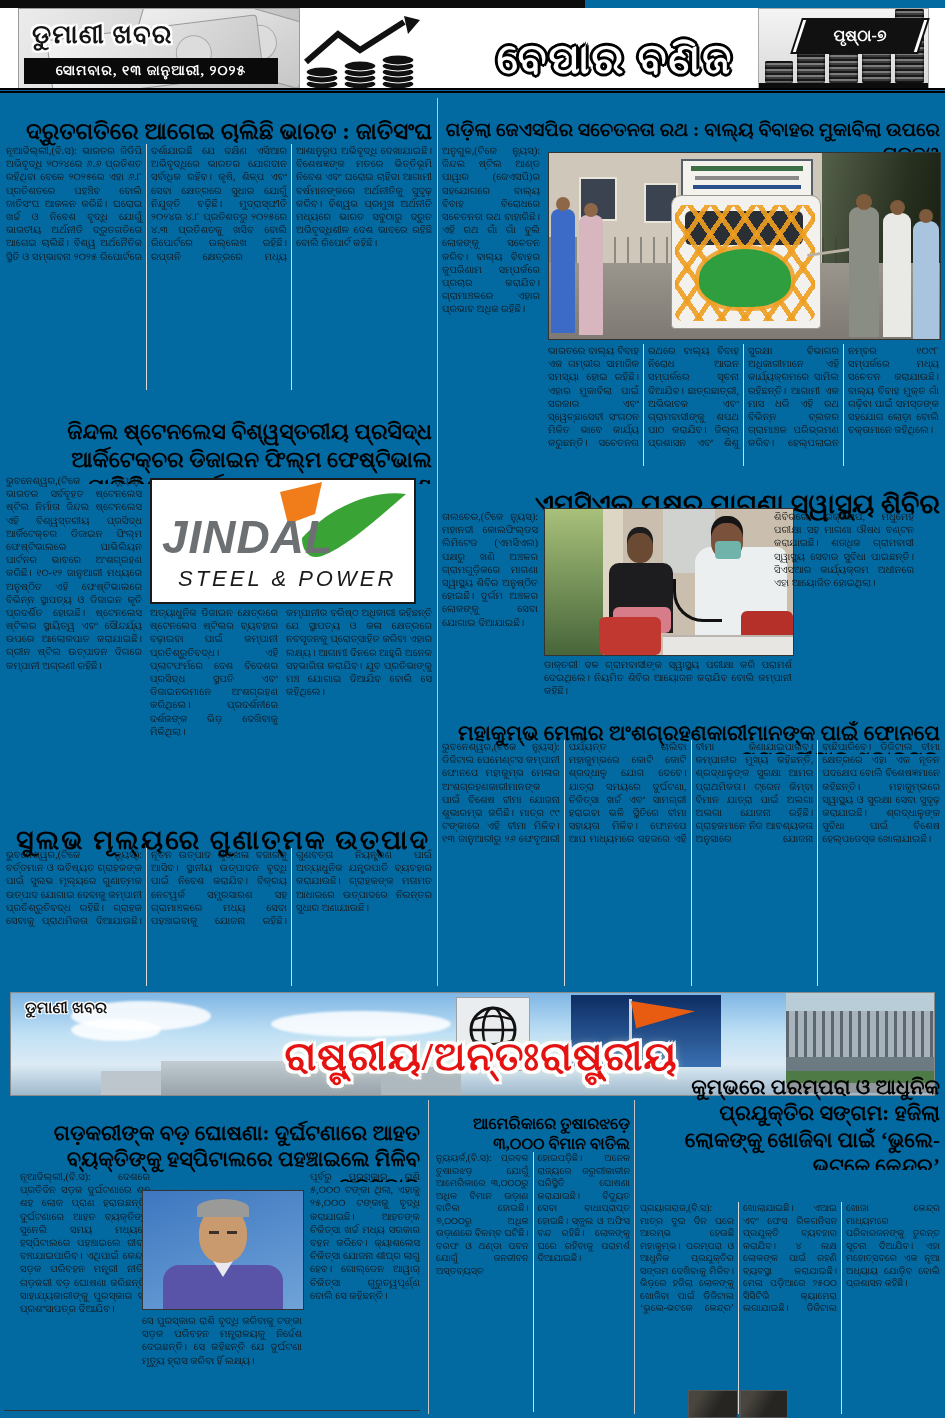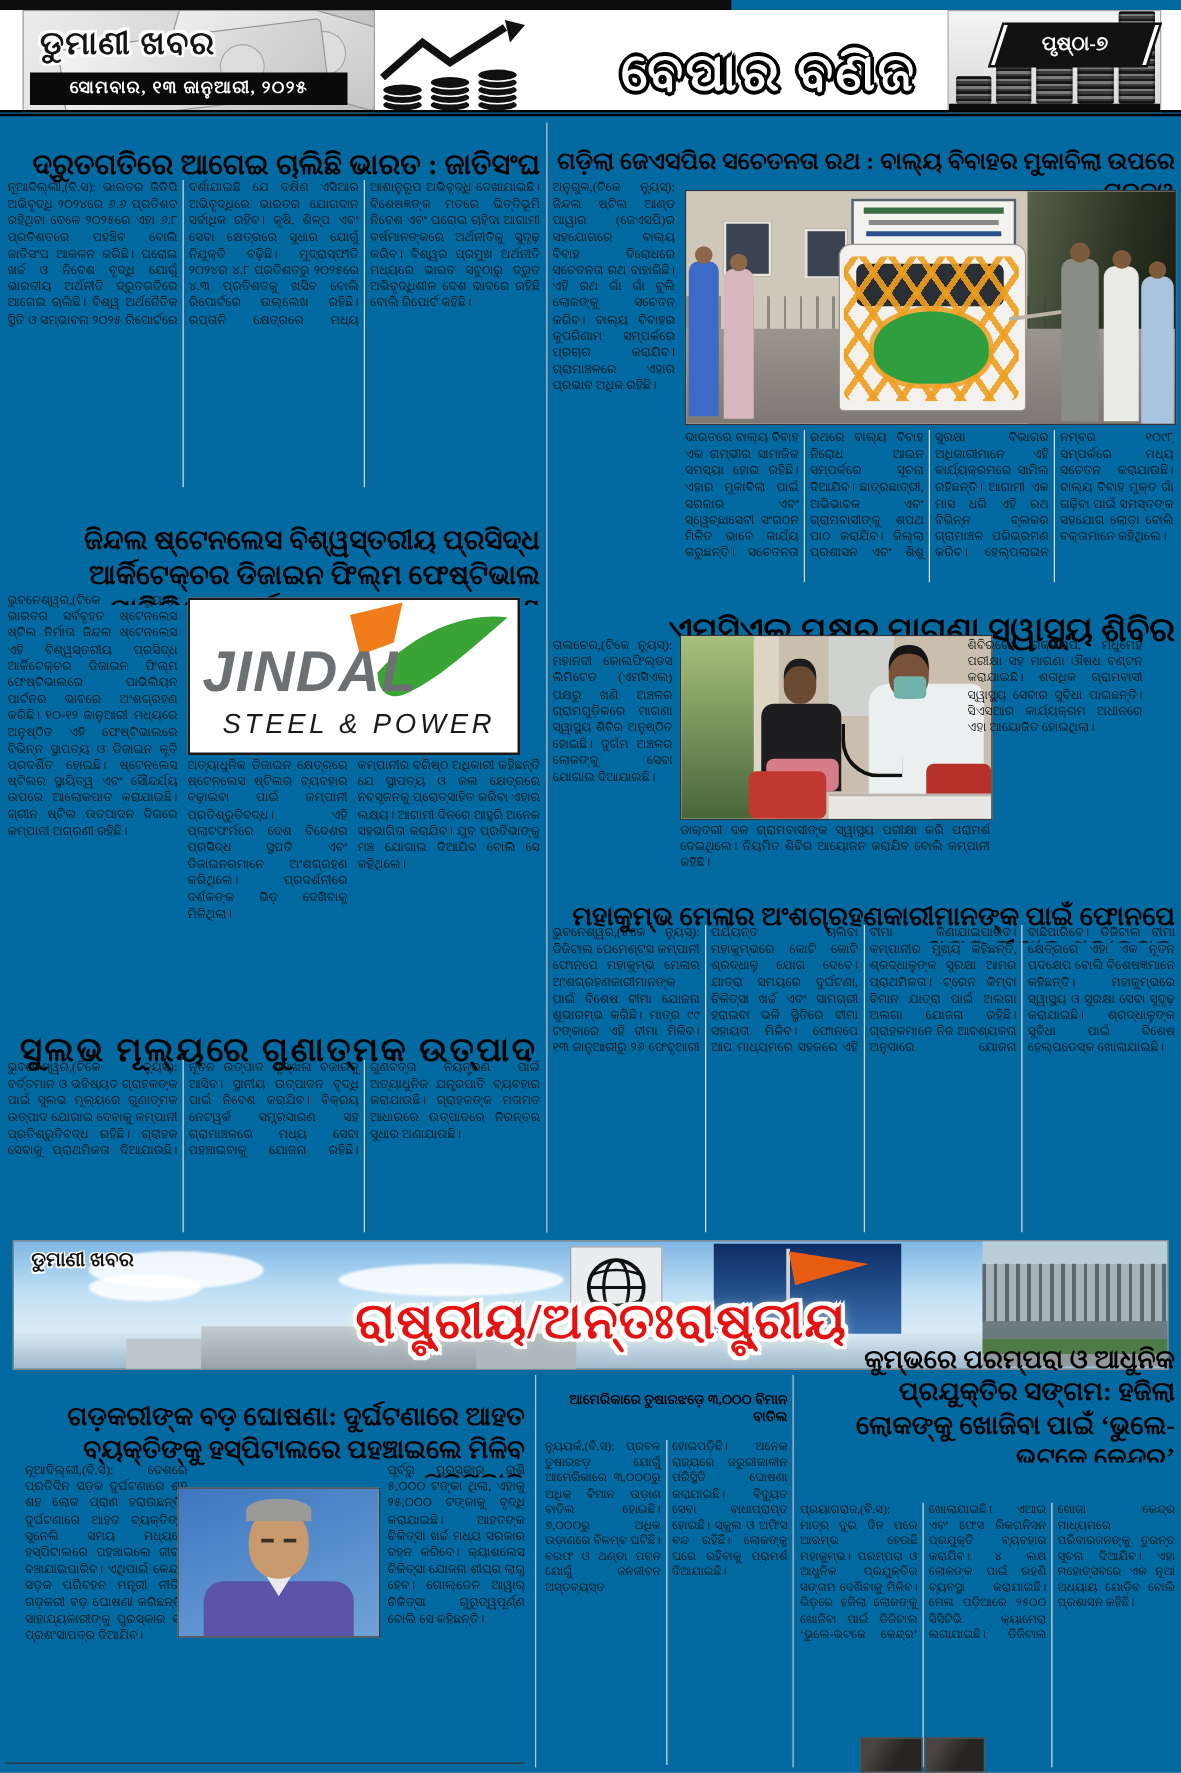--- a/index.html
+++ b/index.html
@@ -256,24 +256,25 @@
   <div class="abs photo" style="left:142px;top:1190px;width:160px;height:118px;">
     <div class="ph" style="left:0;top:0;width:160px;height:118px;background:linear-gradient(160deg,#3e77c0,#6fa3d8);"></div>
     <div class="ph" style="left:20px;top:74px;width:120px;height:44px;background:#5a54a8;border-radius:16px 16px 0 0;"></div>
     <div class="ph" style="left:70px;top:70px;width:20px;height:16px;background:#e9e9ef;clip-path:polygon(0 0,100% 0,50% 100%);"></div>
     <div class="ph" style="left:56px;top:16px;width:48px;height:56px;background:#c89a6e;border-radius:46%;"></div>
     <div class="ph" style="left:54px;top:8px;width:52px;height:18px;background:#9a9a98;border-radius:50% 50% 0 0;"></div>
     <div class="ph" style="left:66px;top:40px;width:10px;height:3px;background:#3c2f26;"></div>
     <div class="ph" style="left:84px;top:40px;width:10px;height:3px;background:#3c2f26;"></div>
   </div>
 
+  <div class="abs body-text" style="left:142px;top:1314px;width:160px;height:96px;">ସେ ପୁରସ୍କାର ରାଶି ବୃଦ୍ଧି କରିବାକୁ ଟଙ୍କା ସଡ଼କ ପରିବହନ ମନ୍ତ୍ରାଳୟକୁ ନିର୍ଦ୍ଦେଶ ଦେଇଛନ୍ତି। ସେ କହିଛନ୍ତି ଯେ ଦୁର୍ଘଟଣା ମୃତ୍ୟୁ ହ୍ରାସ କରିବା ହିଁ ଲକ୍ଷ୍ୟ।</div>
   <div class="abs body-text" style="left:310px;top:1170px;width:110px;height:240px;">ପୂର୍ବରୁ ପୁରସ୍କାର ରାଶି ୫,୦୦୦ ଟଙ୍କା ଥିଲା, ଏହାକୁ ୨୫,୦୦୦ ଟଙ୍କାକୁ ବୃଦ୍ଧି କରାଯାଇଛି। ଆହତଙ୍କ ଚିକିତ୍ସା ଖର୍ଚ୍ଚ ମଧ୍ୟ ସରକାର ବହନ କରିବେ। କ୍ୟାଶଲେସ ଚିକିତ୍ସା ଯୋଜନା ଶୀଘ୍ର ଲାଗୁ ହେବ। ଗୋଲ୍ଡେନ ଆୱାର୍ ଚିକିତ୍ସା ଗୁରୁତ୍ୱପୂର୍ଣ୍ଣ ବୋଲି ସେ କହିଛନ୍ତି।</div>
   <div class="abs bottom-rule"></div>
 
-  <div class="abs headline" style="left:436px;top:1096px;width:194px;height:52px;font-size:11px;">ଆମେରିକାରେ ତୁଷାରଝଡ଼େ ୩,୦୦୦ ବିମାନ ବାତିଲ</div>
+  <div class="abs headline" style="left:436px;top:1096px;width:194px;height:52px;font-size:16px;">ଆମେରିକାରେ ତୁଷାରଝଡ଼େ ୩,୦୦୦ ବିମାନ ବାତିଲ</div>
   <div class="abs body-text cols2" style="left:436px;top:1152px;width:194px;height:260px;font-size:9.5px;">ନ୍ୟୁୟର୍କ,(ବି.ସ): ପ୍ରବଳ ତୁଷାରଝଡ଼ ଯୋଗୁଁ ଆମେରିକାରେ ୩,୦୦୦ରୁ ଅଧିକ ବିମାନ ଉଡ଼ାଣ ବାତିଲ ହୋଇଛି। ୭,୦୦୦ରୁ ଅଧିକ ଉଡ଼ାଣରେ ବିଳମ୍ବ ଘଟିଛି। ବରଫ ଓ ଥଣ୍ଡା ପବନ ଯୋଗୁଁ ଜନଜୀବନ ଅସ୍ତବ୍ୟସ୍ତ ହୋଇପଡ଼ିଛି। ଅନେକ ରାଜ୍ୟରେ ଜରୁରୀକାଳୀନ ପରିସ୍ଥିତି ଘୋଷଣା କରାଯାଇଛି। ବିଦ୍ୟୁତ ସେବା ବାଧାପ୍ରାପ୍ତ ହୋଇଛି। ସ୍କୁଲ ଓ ଅଫିସ ବନ୍ଦ ରହିଛି। ଲୋକଙ୍କୁ ଘରେ ରହିବାକୁ ପରାମର୍ଶ ଦିଆଯାଇଛି।</div>
 
   <div class="abs headline" style="left:640px;top:1056px;width:300px;height:96px;font-size:21px;">କୁମ୍ଭରେ ପରମ୍ପରା ଓ ଆଧୁନିକ ପ୍ରଯୁକ୍ତିର ସଙ୍ଗମ: ହଜିଲା ଲୋକଙ୍କୁ ଖୋଜିବା ପାଇଁ ‘ଭୁଲେ-ଭଟକେ କେନ୍ଦ୍ର’</div>
   <div class="abs body-text cols3" style="left:640px;top:1202px;width:300px;height:212px;font-size:9.5px;">ପ୍ରୟାଗରାଜ,(ବି.ସ): ମାତ୍ର ଦୁଇ ଦିନ ପରେ ଆରମ୍ଭ ହେଉଛି ମହାକୁମ୍ଭ। ପରମ୍ପରା ଓ ଆଧୁନିକ ପ୍ରଯୁକ୍ତିର ସଙ୍ଗମ ଦେଖିବାକୁ ମିଳିବ। ଭିଡ଼ରେ ହଜିଲା ଲୋକଙ୍କୁ ଖୋଜିବା ପାଇଁ ଡିଜିଟାଲ ‘ଭୁଲେ-ଭଟକେ କେନ୍ଦ୍ର’ ଖୋଲାଯାଇଛି। ଏଆଇ ଏବଂ ଫେସ ରିକଗନିସନ ପ୍ରଯୁକ୍ତି ବ୍ୟବହାର କରାଯିବ। ୪ ଲକ୍ଷ ଲୋକଙ୍କ ପାଇଁ ରହଣି ବ୍ୟବସ୍ଥା କରାଯାଇଛି। ମେଳା ପଡ଼ିଆରେ ୨୫୦୦ ସିସିଟିଭି କ୍ୟାମେରା ଲଗାଯାଇଛି। ଡିଜିଟାଲ ଖୋଜା କେନ୍ଦ୍ର ମାଧ୍ୟମରେ ପରିବାରଜନଙ୍କୁ ତୁରନ୍ତ ସୂଚନା ଦିଆଯିବ। ଏହା ମହୋତ୍ସବରେ ଏକ ନୂଆ ଅଧ୍ୟାୟ ଯୋଡ଼ିବ ବୋଲି ପ୍ରଶାସନ କହିଛି।</div>
 
   <div class="abs thumb" style="left:688px;top:1390px;width:48px;height:26px;"></div>
   <div class="abs thumb" style="left:740px;top:1390px;width:46px;height:26px;"></div>
 
 </div>
 

